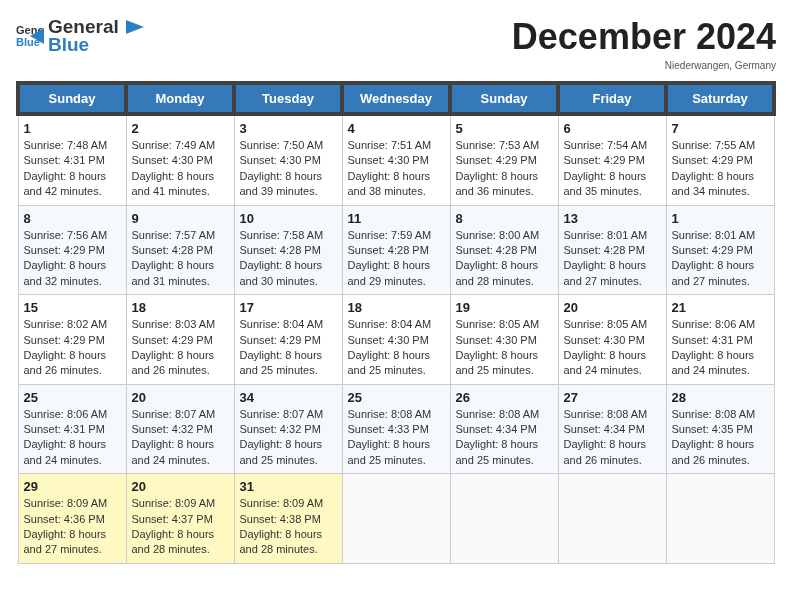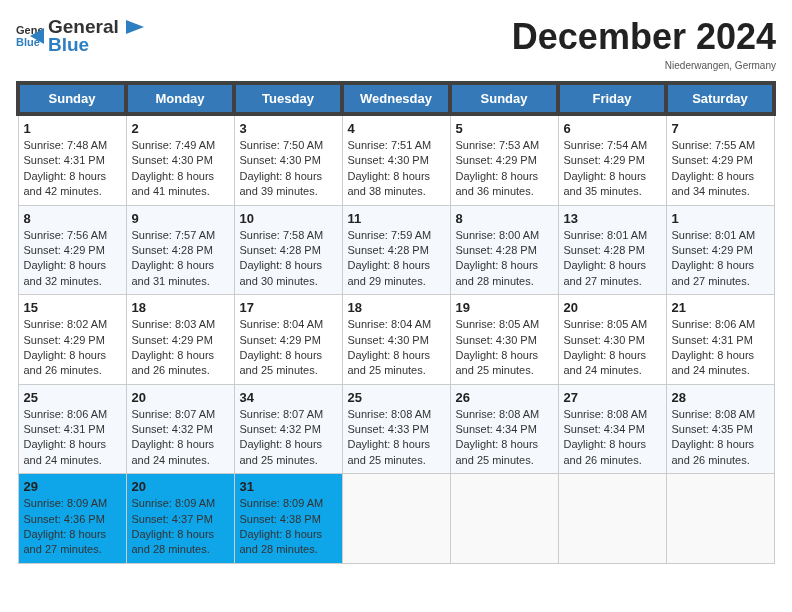--- a/index.html
+++ b/index.html
@@ -73,21 +73,21 @@
     }
     .cell-content {
       font-size: 11px;
       line-height: 1.4;
       color: #333;
     }
     .empty-cell {
       background: #f9f9f9 !important;
     }
     tbody tr:last-child td {
-      background: #0ea5e9;
+      background: #fef9c3;
     }
   </style>
 </head>
 <body>
 
 <div class="header">
   <div class="logo">
     <svg class="logo-icon" viewBox="0 0 28 28">
       <text x="0" y="12" font-size="11" font-weight="bold" fill="#333">General</text>
       <polygon points="14,14 28,6 28,22" fill="#2e7fc1"></polygon>

